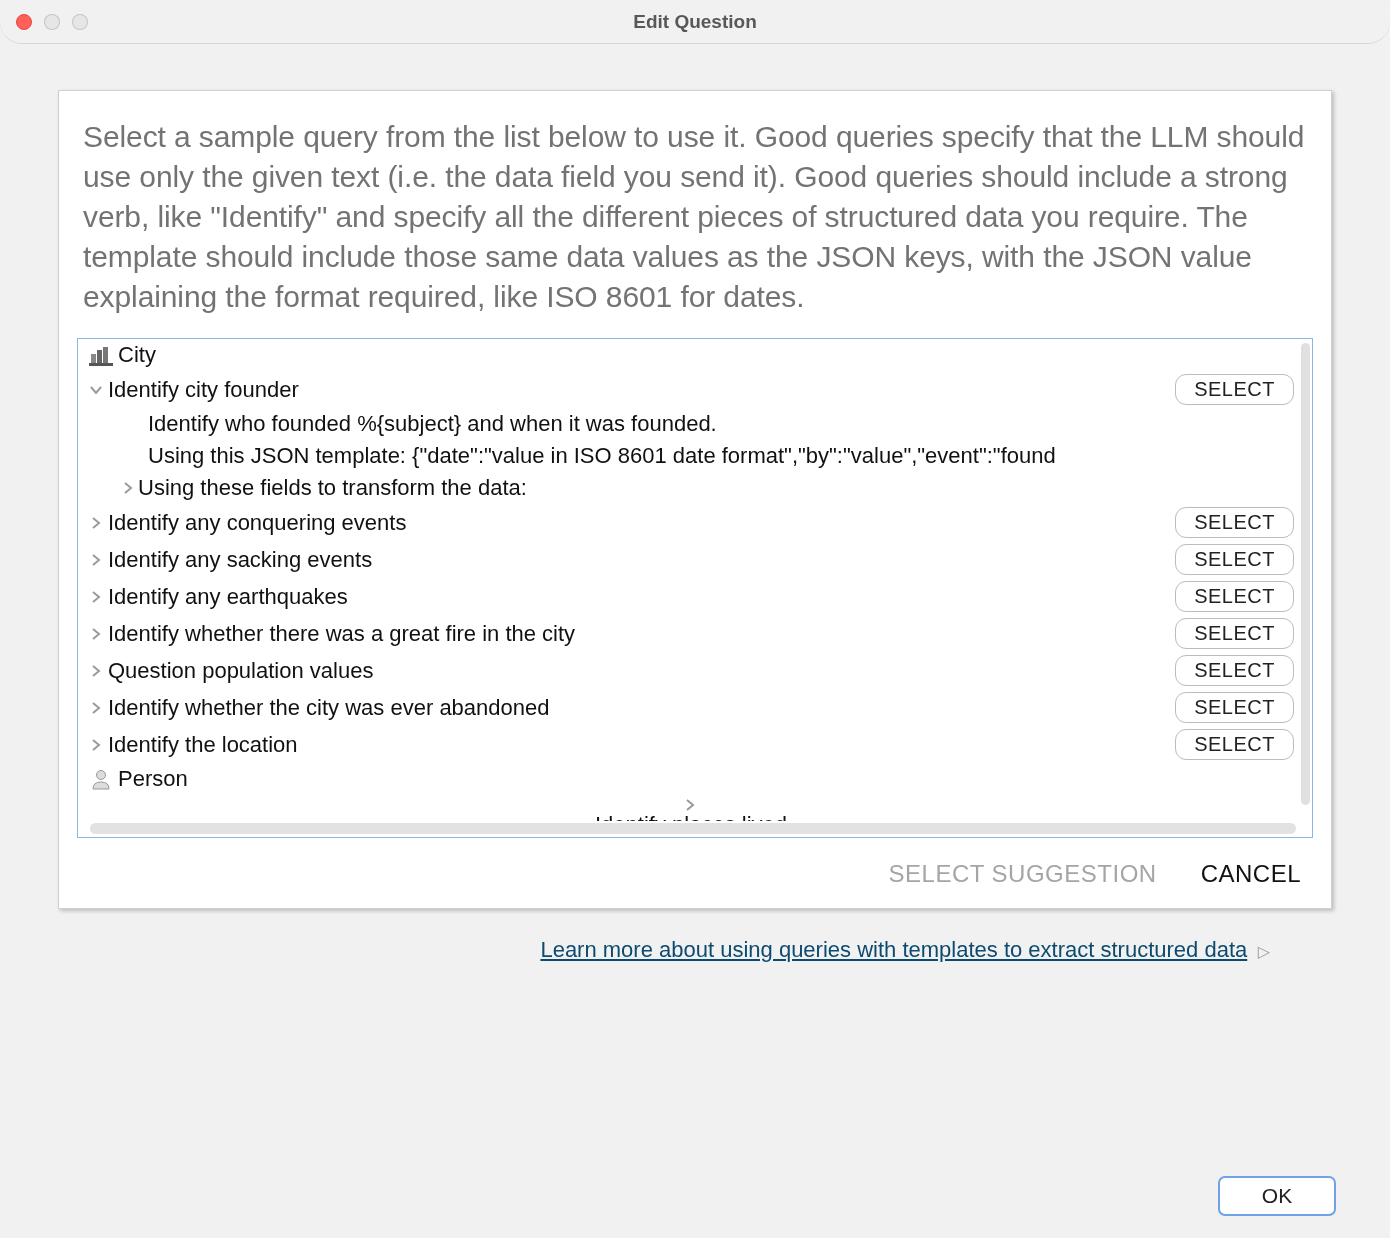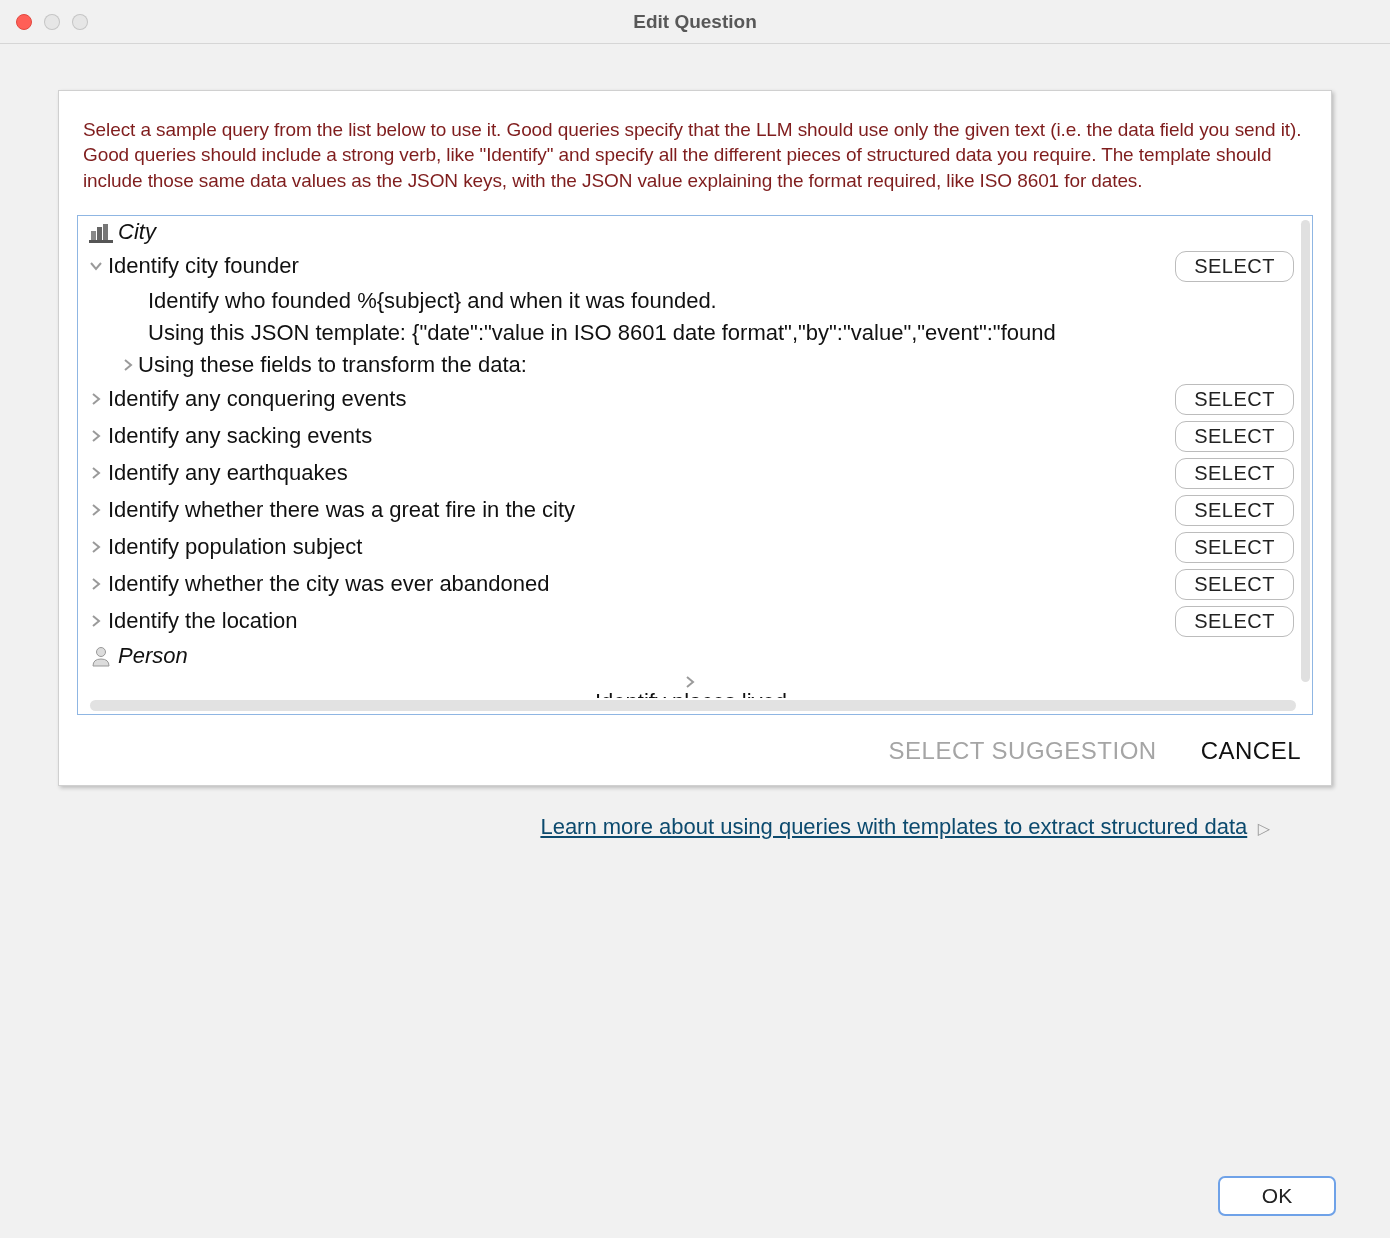--- a/index.html
+++ b/index.html
@@ -12,20 +12,21 @@
   overflow: hidden;
 }
 .titlebar {
   height: 44px;
   display: flex;
   align-items: center;
   padding: 0 16px;
   border-bottom: 1px solid #d6d6d6;
   position: relative;
   background: #f1f1f1;
+  border-radius: 22px;
 }
 .traffic-lights { display: flex; gap: 12px; }
 .traffic-dot {
   width: 16px; height: 16px; border-radius: 50%;
   border: 1px solid rgba(0,0,0,0.14);
 }
 .dot-close { background: #ff5f57; border-color: #e1483f; }
 .dot-min { background: #e6e6e6; }
 .dot-max { background: #e6e6e6; }
 .title {
@@ -35,23 +36,23 @@
 .content-area {
   padding: 46px 58px 20px 58px;
 }
 .panel {
   background: #fff;
   border: 1px solid #d0d0d0;
   box-shadow: 2px 2px 4px rgba(0,0,0,0.22);
   padding: 26px 18px 16px 18px;
 }
 .instructions {
-  font-size: 19px;
+  font-size: 30px;
   line-height: 1.33;
-  color: #7f1d1d;
+  color: #737373;
   padding: 0 6px 22px 6px;
   letter-spacing: -0.1px;
 }
 .listbox {
   border: 1px solid #8fb6e3;
   background: #fff;
   height: 500px;
   overflow-y: hidden;
   position: relative;
 }
@@ -69,21 +70,21 @@
   padding: 3px 18px 3px 8px;
   font-size: 22px;
   color: #111;
   white-space: nowrap;
 }
 .row .spacer { flex: 1; }
 .row .caret {
   width: 20px; display: inline-flex; justify-content: center; color: #9a9a9a;
   font-size: 16px;
 }
-.group-row { padding-left: 10px; font-style: italic; }
+.group-row { padding-left: 10px; }
 .query-row { padding-left: 8px; }
 .query-row .label { padding-left: 2px; }
 .detail-row { padding-left: 70px; font-size: 22px; }
 .detail-sub-row { padding-left: 40px; }
 .icon-city, .icon-person {
   width: 26px; height: 26px; display: inline-flex; align-items: center; justify-content: center;
   margin-right: 4px;
 }
 .select-btn {
   font-size: 20px;
@@ -229,21 +230,21 @@
           <span class="spacer"></span>
           <button class="select-btn">SELECT</button>
         </div>
 
         <div class="row query-row">
           <span class="caret">
               <svg width="14" height="14" viewBox="0 0 14 14">
                 <path d="M4 2 L10 7 L4 12" fill="none" stroke="#9a9a9a" stroke-width="2"></path>
               </svg>
             </span>
-          <span class="label">Identify population subject</span>
+          <span class="label">Question population values</span>
           <span class="spacer"></span>
           <button class="select-btn">SELECT</button>
         </div>
 
         <div class="row query-row">
           <span class="caret">
               <svg width="14" height="14" viewBox="0 0 14 14">
                 <path d="M4 2 L10 7 L4 12" fill="none" stroke="#9a9a9a" stroke-width="2"></path>
               </svg>
             </span>

